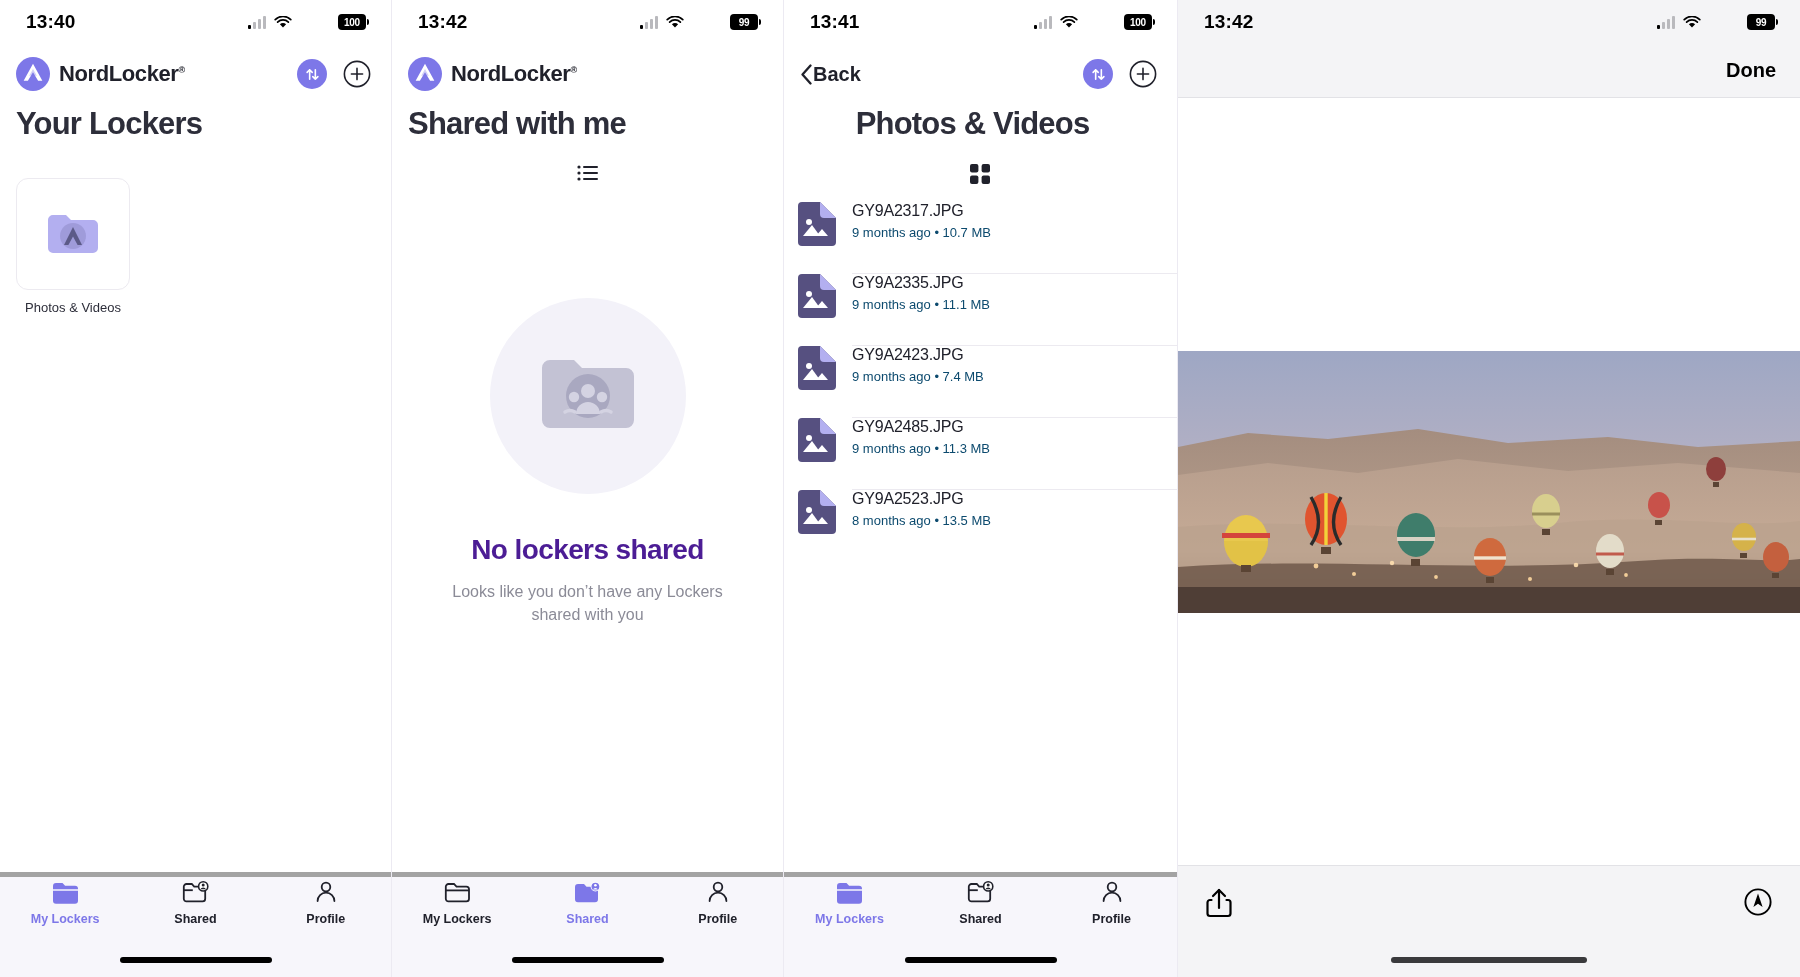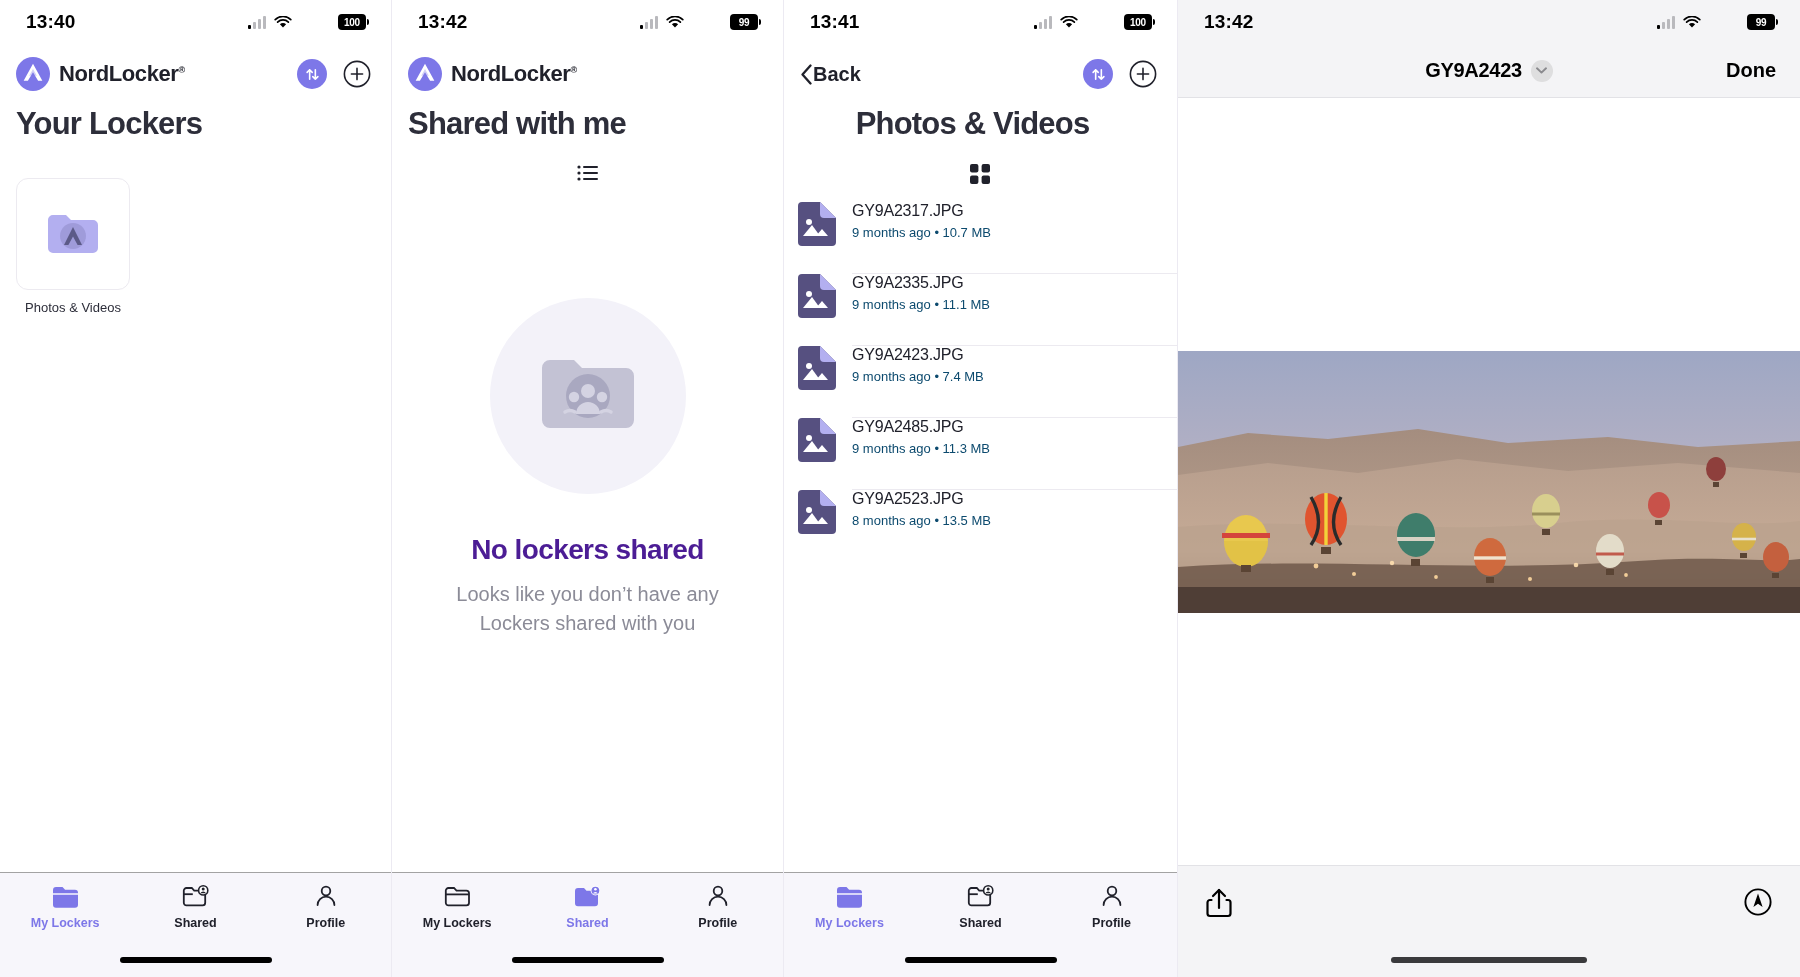--- a/index.html
+++ b/index.html
@@ -117,21 +117,21 @@
     background: #f3f2f9;
     display: flex; align-items: center; justify-content: center;
   }
   .emptytitle {
     margin-top: 40px;
     font-size: 28px; font-weight: bold; color: #4c1d95;
     letter-spacing: -.6px;
   }
   .emptysub {
     margin-top: 14px; width: 310px; text-align: center;
-    font-size: 20px; color: #8b8b97; line-height: 1.45;
+    font-size: 16px; color: #8b8b97; line-height: 1.45;
   }
 
   
   .filelist { padding: 16px 0 0 0; }
   .filerow {
     display: flex; align-items: flex-start;
     padding: 0 14px 0 14px;
     height: 71px;
   }
   .fileicon { width: 38px; height: 44px; margin-right: 16px; flex: 0 0 auto; }
@@ -142,23 +142,23 @@
   .filemeta {
     font-size: 13px; color: #0c4a6e; margin-top: 5px;
   }
   .fsep { height: 1px; background: #eceaf0; margin-left: 68px; margin-right: 0; }
 
   
   .tabbar {
     position: absolute; left: 0; right: 0; bottom: 0;
     height: 105px;
     background: #f7f6fb;
-    border-top: 1px solid #a3a3a3;
+    border-top: 5px solid #a3a3a3;
     display: flex;
-    padding-top: 10px;
+    padding-top: 2px;
   }
   .tab {
     flex: 1 1 0; display: flex; flex-direction: column;
     align-items: center; gap: 7px;
   }
   .tabicon { width: 28px; height: 26px; display: flex; align-items: center; justify-content: center; }
   .tablabel { font-size: 12.5px; font-weight: bold; }
   .tab.active .tablabel { color: #7d77e8; }
   .tab.idle .tablabel { color: #20212b; }
   .homebar {
@@ -622,28 +622,20 @@
           <path d="M1.2 3.6a11.1 11.1 0 0 1 15.6 0" stroke="#000" stroke-width="1.7" fill="none" stroke-linecap="round"></path>
         </svg>
         <span class="batt-wrap">
           <span class="batt">99</span>
           <span class="batt-nub"></span>
         </span>
       </div>
     </div>
 
     <div class="p4bar">
-      <div class="p4title">
-        <span>GY9A2423</span>
-        <span class="chevbadge">
-          <svg width="11" height="7" viewBox="0 0 11 7">
-              <path d="M1 1.3 5.5 5.6 10 1.3" stroke="#8a8a8e" stroke-width="1.9" fill="none" stroke-linecap="round" stroke-linejoin="round"></path>
-            </svg>
-        </span>
-      </div>
       <div class="donebtn">Done</div>
     </div>
 
     <div class="photostage">
       <div class="photo">
         <svg width="100%" height="100%" viewBox="0 0 622 262" preserveAspectRatio="none">
           <defs>
             <linearGradient id="sky" x1="0" y1="0" x2="0" y2="1">
               <stop offset="0%" stop-color="#9ea7c4"></stop>
               <stop offset="55%" stop-color="#b9b3c4"></stop>

